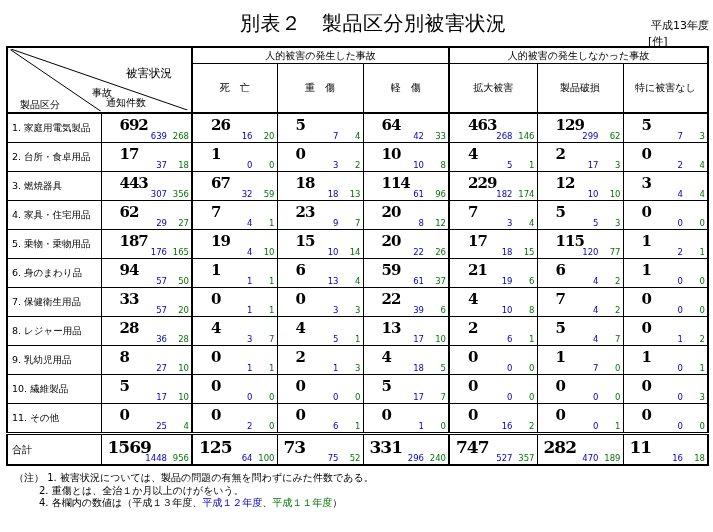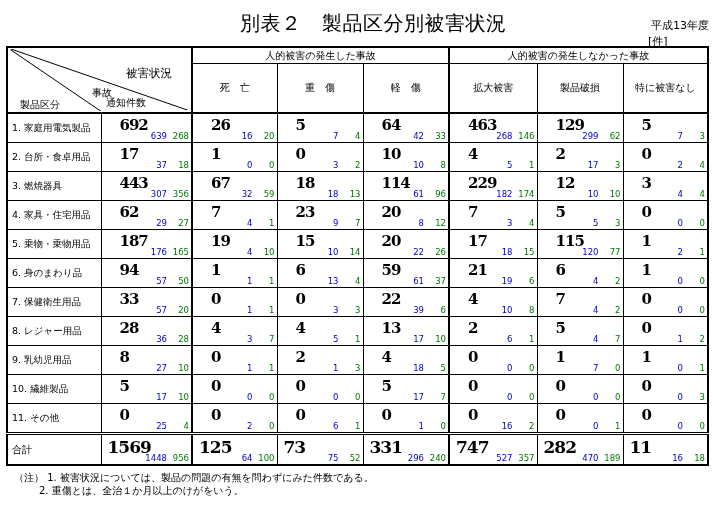--- a/index.html
+++ b/index.html
@@ -531,13 +531,14 @@
           <span class="prev1">16</span>
           <span class="prev2">18</span>
         </td>
       </tr>
     </tbody>
 </table>
 
 <div class="notes">
   <div class="line"><span>（注）</span>&nbsp;<span>1. 被害状況については、製品の問題の有無を問わずにみた件数である。</span></div>
   <div class="line indent">2. 重傷とは、全治１か月以上のけがをいう。</div>
+  <div class="line indent"><span>4.  各欄内の数値は（平成１３年度、</span><span class="c-blue">平成１２年度</span><span>、</span><span class="c-green">平成１１年度</span><span>）</span></div>
 </div>
 
 </body></html>

